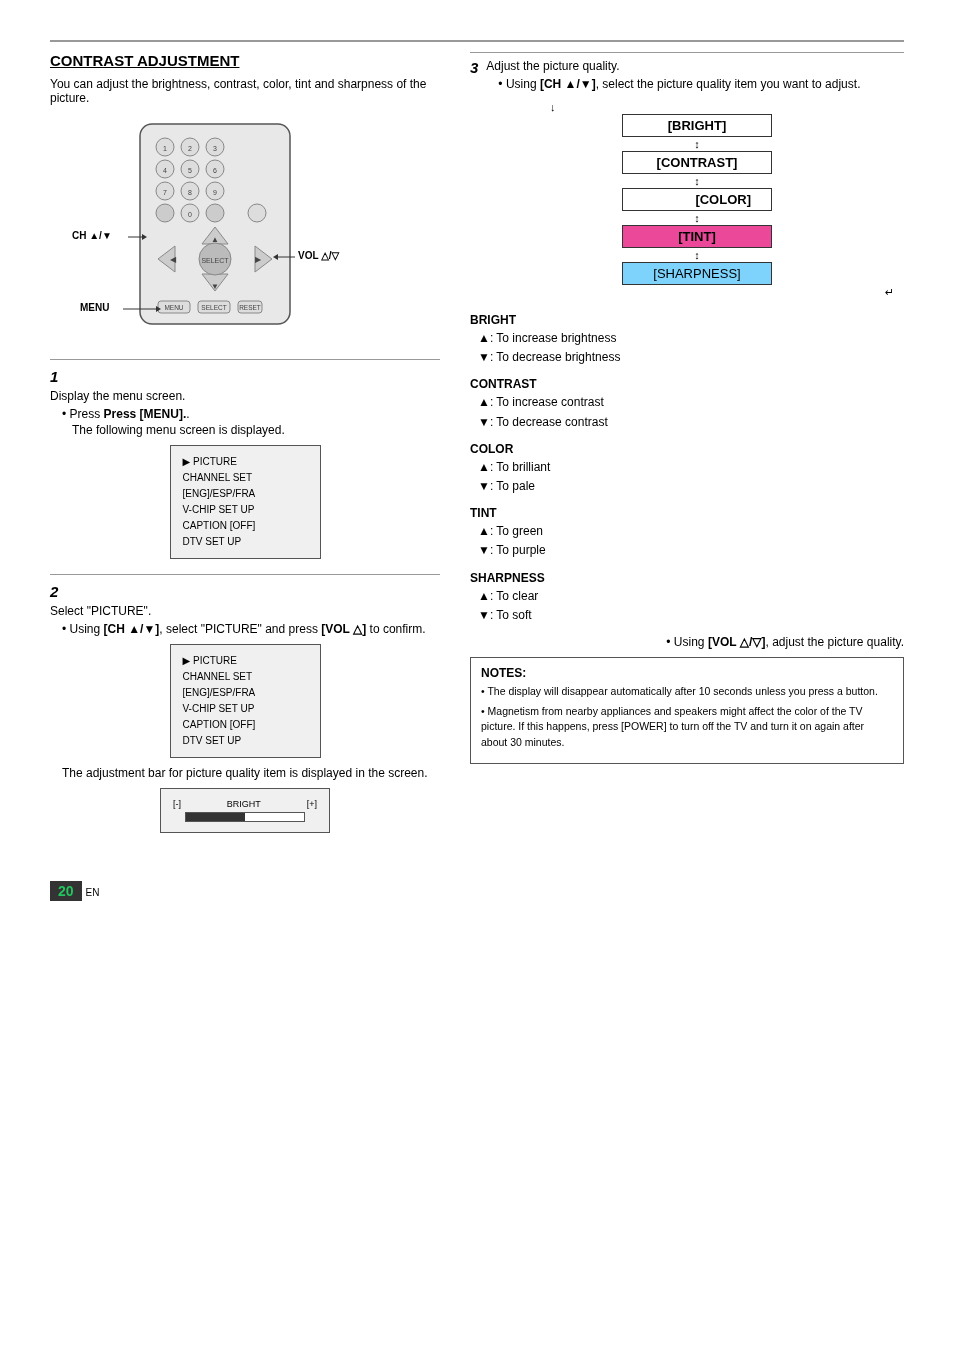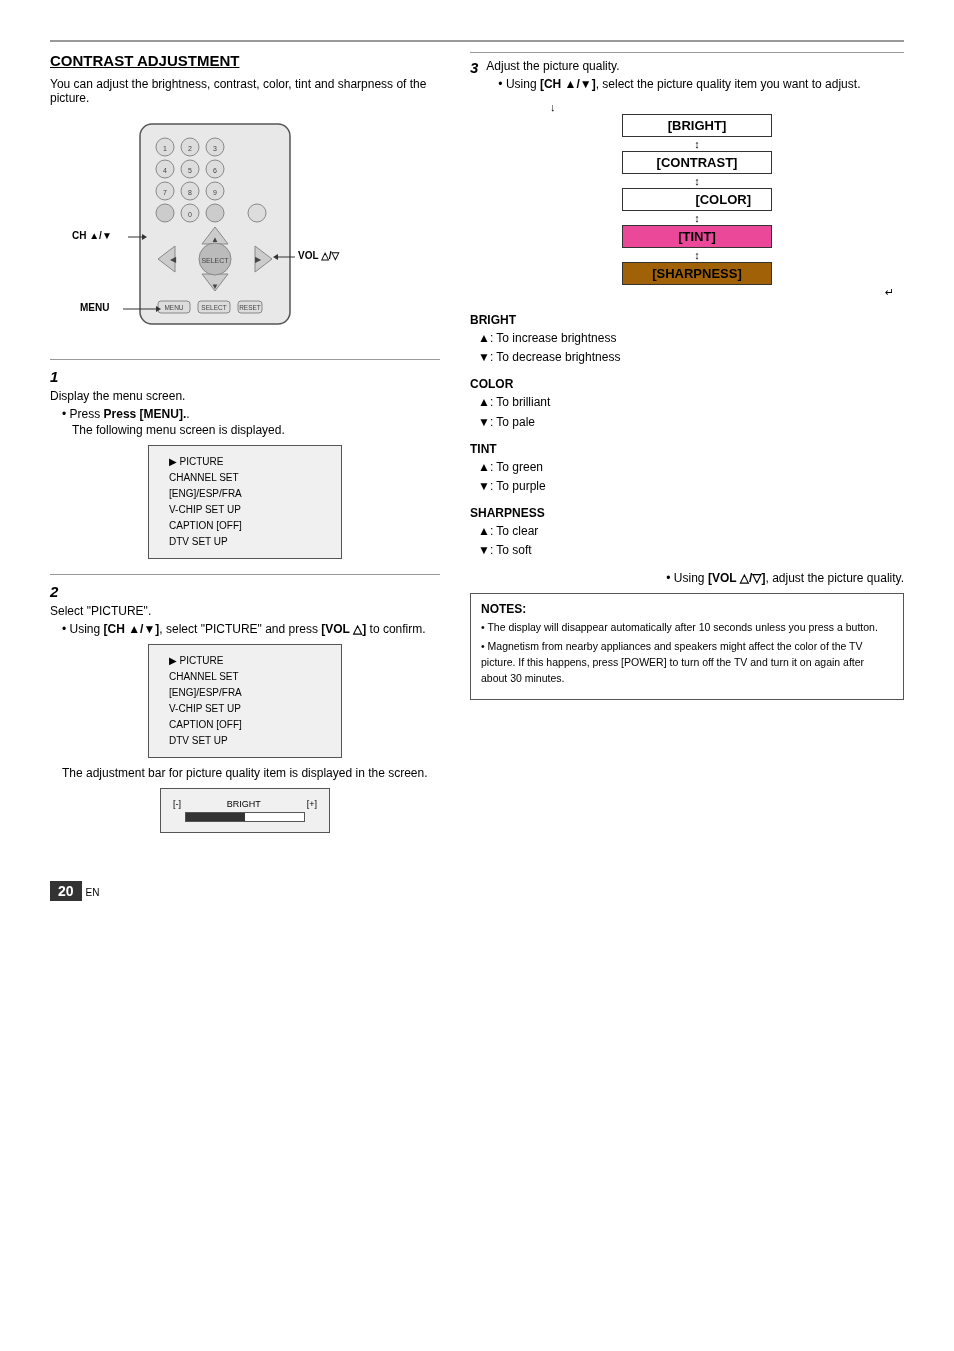--- a/index.html
+++ b/index.html
@@ -69,24 +69,24 @@
     }
 
     .step-subtext-indent {
       font-size: 12px;
       margin-left: 22px;
       margin-bottom: 4px;
     }
 
     
     .menu-box {
-      width: 194px;
+      width: 151px;
       border: 1.5px solid #555;
       background: #f0f0f0;
-      padding: 8px 20px;
+      padding: 8px 12px;
       font-size: 10px;
       margin: 8px auto;
     }
 
     .menu-box .menu-item {
       font-size: 10px;
       line-height: 1.6;
     }
 
     
@@ -326,30 +326,35 @@
 
       <div style="font-size:11px; margin-bottom:1px; margin-left:60px; align-self:flex-start;">↓</div>
       <div style="border:1.5px solid #333; padding:3px 20px; font-size:13px; font-weight:bold; min-width:150px; text-align:center; background:#fff;">[BRIGHT]</div>
       <div style="font-size:11px; margin:1px 0;">↕</div>
       <div style="border:1.5px solid #333; padding:3px 20px; font-size:13px; font-weight:bold; min-width:150px; text-align:center; background:#fff;">[CONTRAST]</div>
       <div style="font-size:11px; margin:1px 0;">↕</div>
       <div style="border:1.5px solid #333; padding:3px 20px; font-size:13px; font-weight:bold; min-width:150px; text-align:right; background:#fff;">[COLOR]</div>
       <div style="font-size:11px; margin:1px 0;">↕</div>
       <div style="border:1.5px solid #333; padding:3px 20px; font-size:13px; font-weight:bold; min-width:150px; text-align:center; background:#ec4899;">[TINT]</div>
       <div style="font-size:11px; margin:1px 0;">↕</div>
-      <div style="border:1.5px solid #333; padding:3px 20px; font-size:13px; font-weight:bold; min-width:150px; text-align:center; background:#a16207;">[SHARPNESS]</div>
+      <div style="border:1.5px solid #333; padding:3px 20px; font-size:13px; font-weight:normal; min-width:150px; text-align:center; background:#7dd3fc;">[SHARPNESS]</div>
       <div style="font-size:11px; margin-top:1px; align-self:flex-end; margin-right:10px;">↵</div>
     </div>
 
     <div class="pq-section">
       <div class="pq-heading">BRIGHT</div>
       <div class="pq-line">▲: To increase brightness</div>
       <div class="pq-line">▼: To decrease brightness</div>
     </div>
 
+    <div class="pq-section">
+      <div class="pq-heading">CONTRAST</div>
+      <div class="pq-line">▲: To increase contrast</div>
+      <div class="pq-line">▼: To decrease contrast</div>
+    </div>
 
     <div class="pq-section">
       <div class="pq-heading">COLOR</div>
       <div class="pq-line">▲: To brilliant</div>
       <div class="pq-line">▼: To pale</div>
     </div>
 
     <div class="pq-section">
       <div class="pq-heading">TINT</div>
       <div class="pq-line">▲: To green</div>
@@ -367,15 +372,15 @@
     <div class="notes-box">
       <div class="notes-title">NOTES:</div>
       <div class="notes-text">• The display will disappear automatically after 10 seconds unless you press a button.</div>
       <div class="notes-text">• Magnetism from nearby appliances and speakers might affect the color of the TV picture. If this happens, press [POWER] to turn off the TV and turn it on again after about 30 minutes.</div>
     </div>
 
   </div>
 </div>
 
 <div style="margin-top: 40px; display:flex; align-items:baseline; gap:4px;">
-  <div style="background:#333; color:#ffffff; font-weight:bold; font-size:14px; padding:2px 8px;">20</div>
+  <div style="background:#333; color:#22c55e; font-weight:bold; font-size:14px; padding:2px 8px;">20</div>
   <div style="font-size:10px;">EN</div>
 </div>
 
 </body></html>

